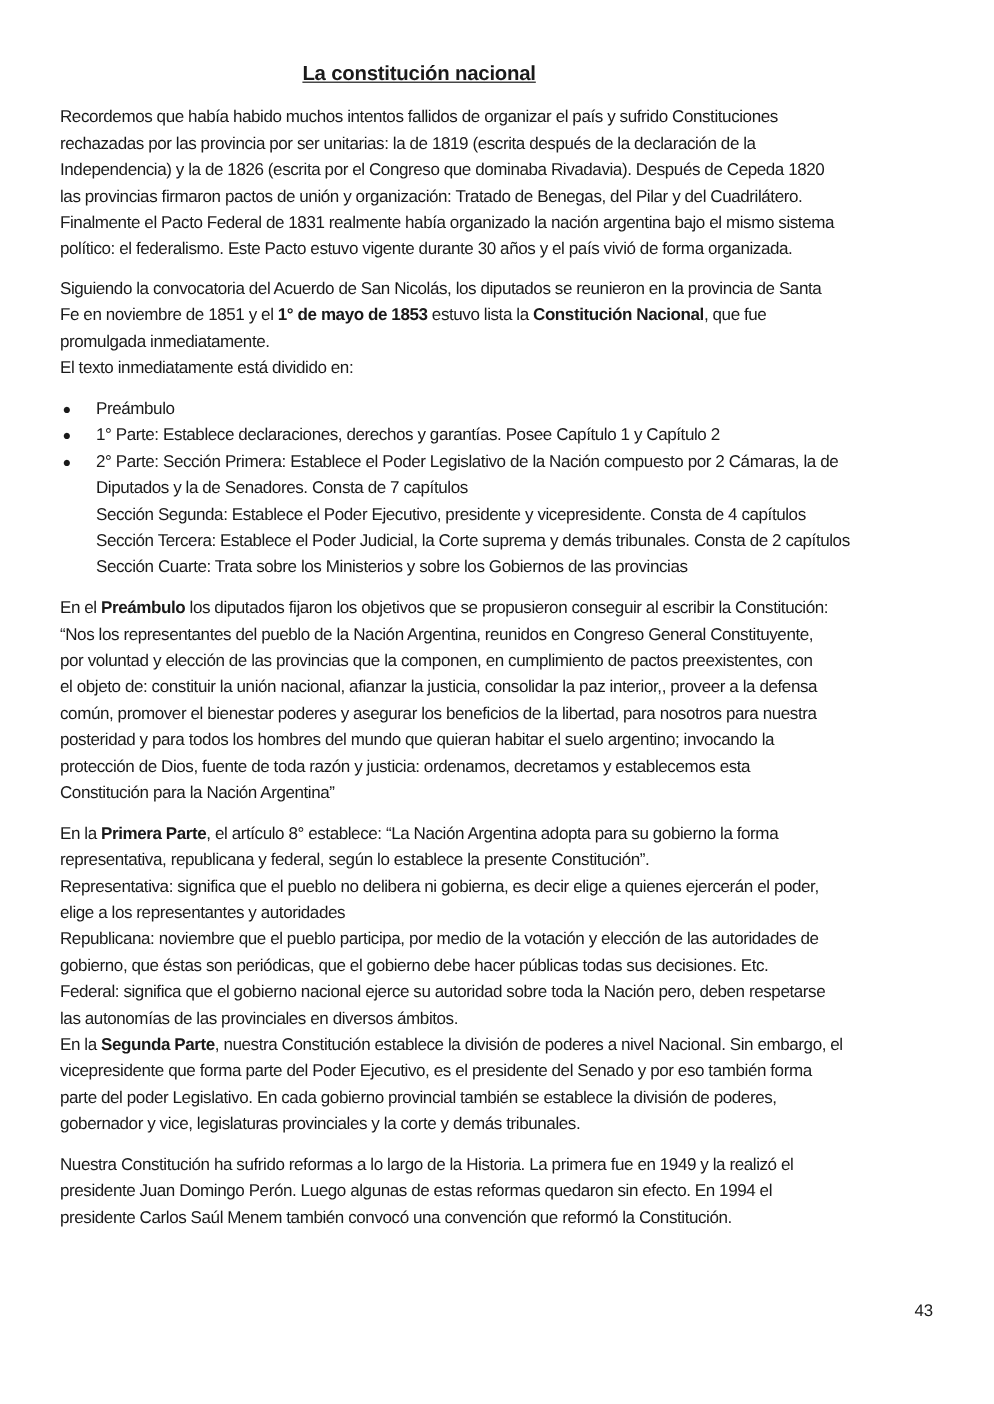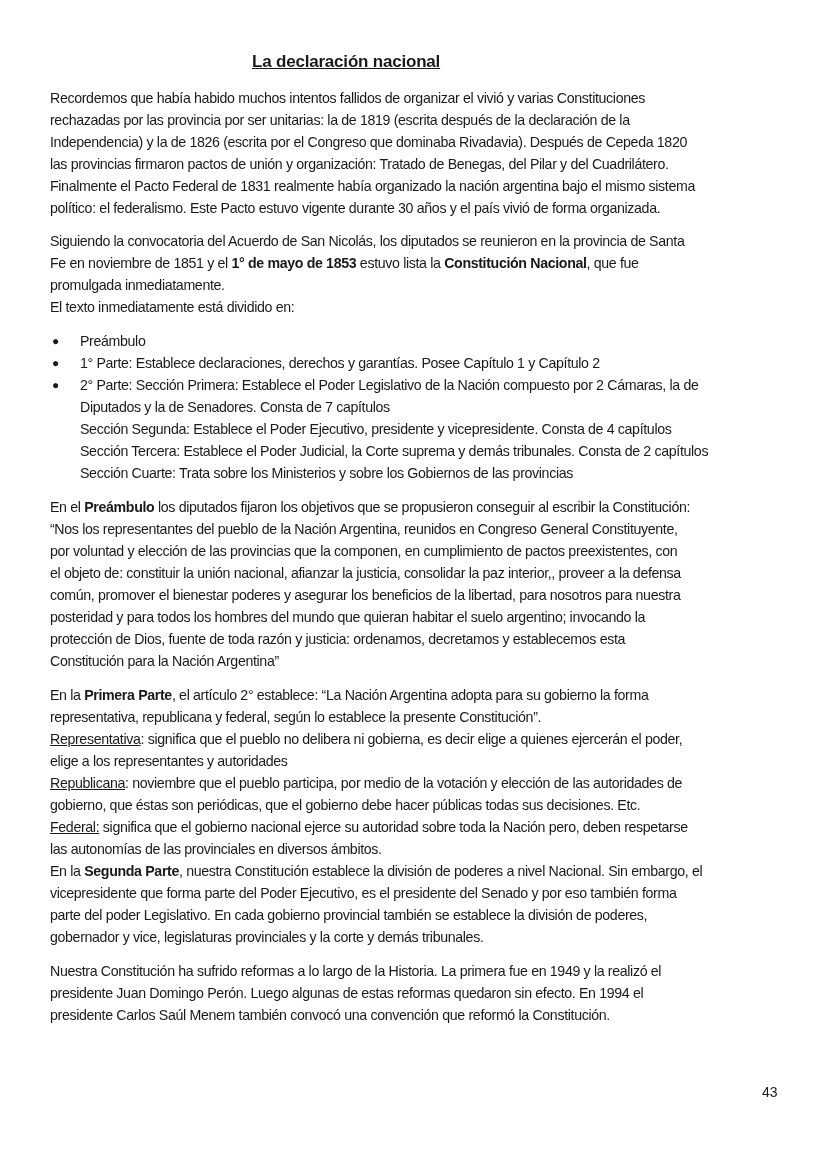--- a/index.html
+++ b/index.html
@@ -11,36 +11,36 @@
     .title {
       position: absolute; top: 52px; left: 202px;
       font-size: 17px; font-weight: bold; text-decoration: underline;
       white-space: nowrap; letter-spacing: -0.2px;
     }
     .line {
       position: absolute; left: 0; font-size: 14.2px; white-space: nowrap;
       letter-spacing: -0.35px; line-height: 22px;
     }
     .b { font-weight: bold; }
-    .u { text-decoration: underline; }
+    .u { }
     .bullet {
       position: absolute; left: 2px; font-size: 12px; line-height: 22px;
     }
     .ind { left: 30px; }
     .pagenum {
       position: absolute; left: 762px; top: 1084px; font-size: 14px;
     }
   </style>
 </head>
 <body>
 
 <div class="page">
-  <div class="title">La declaración nacional</div>
+  <div class="title">La constitución nacional</div>
 
-  <div class="line" style="top:87px">Recordemos que había habido muchos intentos fallidos de organizar el vivió y varias Constituciones</div>
+  <div class="line" style="top:87px">Recordemos que había habido muchos intentos fallidos de organizar el país y sufrido Constituciones</div>
   <div class="line" style="top:109px">rechazadas por las provincia por ser unitarias: la de 1819 (escrita después de la declaración de la</div>
   <div class="line" style="top:131px">Independencia) y la de 1826 (escrita por el Congreso que dominaba Rivadavia). Después de Cepeda 1820</div>
   <div class="line" style="top:153px">las provincias firmaron pactos de unión y organización: Tratado de Benegas, del Pilar y del Cuadrilátero.</div>
   <div class="line" style="top:175px">Finalmente el Pacto Federal de 1831 realmente había organizado la nación argentina bajo el mismo sistema</div>
   <div class="line" style="top:197px">político: el federalismo. Este Pacto estuvo vigente durante 30 años y el país vivió de forma organizada.</div>
 
   <div class="line" style="top:230px">Siguiendo la convocatoria del Acuerdo de San Nicolás, los diputados se reunieron en la provincia de Santa</div>
   <div class="line" style="top:252px">
     <span>Fe en noviembre de 1851 y el </span><span class="b">1° de mayo de 1853</span><span> estuvo lista la </span><span class="b">Constitución Nacional</span><span>, que fue</span>
   </div>
@@ -63,21 +63,21 @@
   </div>
   <div class="line" style="top:518px">“Nos los representantes del pueblo de la Nación Argentina, reunidos en Congreso General Constituyente,</div>
   <div class="line" style="top:540px">por voluntad y elección de las provincias que la componen, en cumplimiento de pactos preexistentes, con</div>
   <div class="line" style="top:562px">el objeto de: constituir la unión nacional, afianzar la justicia, consolidar la paz interior,, proveer a la defensa</div>
   <div class="line" style="top:584px">común, promover el bienestar poderes y asegurar los beneficios de la libertad, para nosotros para nuestra</div>
   <div class="line" style="top:606px">posteridad y para todos los hombres del mundo que quieran habitar el suelo argentino; invocando la</div>
   <div class="line" style="top:628px">protección de Dios, fuente de toda razón y justicia: ordenamos, decretamos y establecemos esta</div>
   <div class="line" style="top:650px">Constitución para la Nación Argentina”</div>
 
   <div class="line" style="top:684px">
-    <span>En la </span><span class="b">Primera Parte</span><span>, el artículo 2° establece: “La Nación Argentina adopta para su gobierno la forma</span>
+    <span>En la </span><span class="b">Primera Parte</span><span>, el artículo 8° establece: “La Nación Argentina adopta para su gobierno la forma</span>
   </div>
   <div class="line" style="top:706px">representativa, republicana y federal, según lo establece la presente Constitución”.</div>
   <div class="line" style="top:728px">
     <span class="u">Representativa</span><span>: significa que el pueblo no delibera ni gobierna, es decir elige a quienes ejercerán el poder,</span>
   </div>
   <div class="line" style="top:750px">elige a los representantes y autoridades</div>
   <div class="line" style="top:772px">
     <span class="u">Republicana</span><span>: noviembre que el pueblo participa, por medio de la votación y elección de las autoridades de</span>
   </div>
   <div class="line" style="top:794px">gobierno, que éstas son periódicas, que el gobierno debe hacer públicas todas sus decisiones. Etc.</div>

